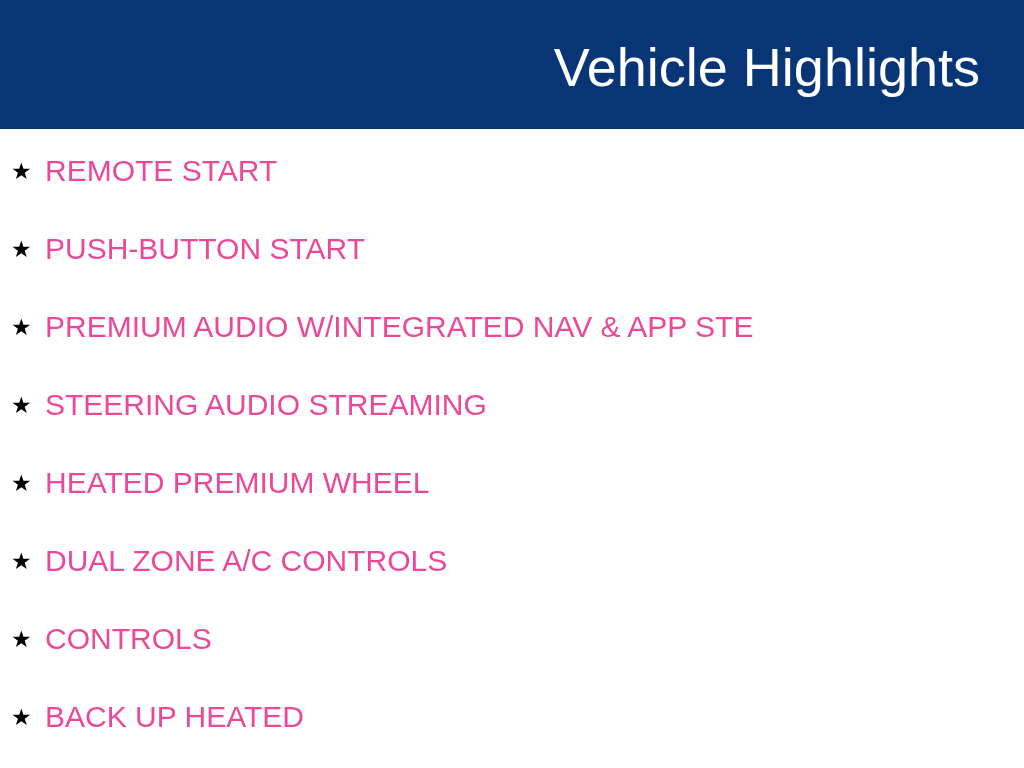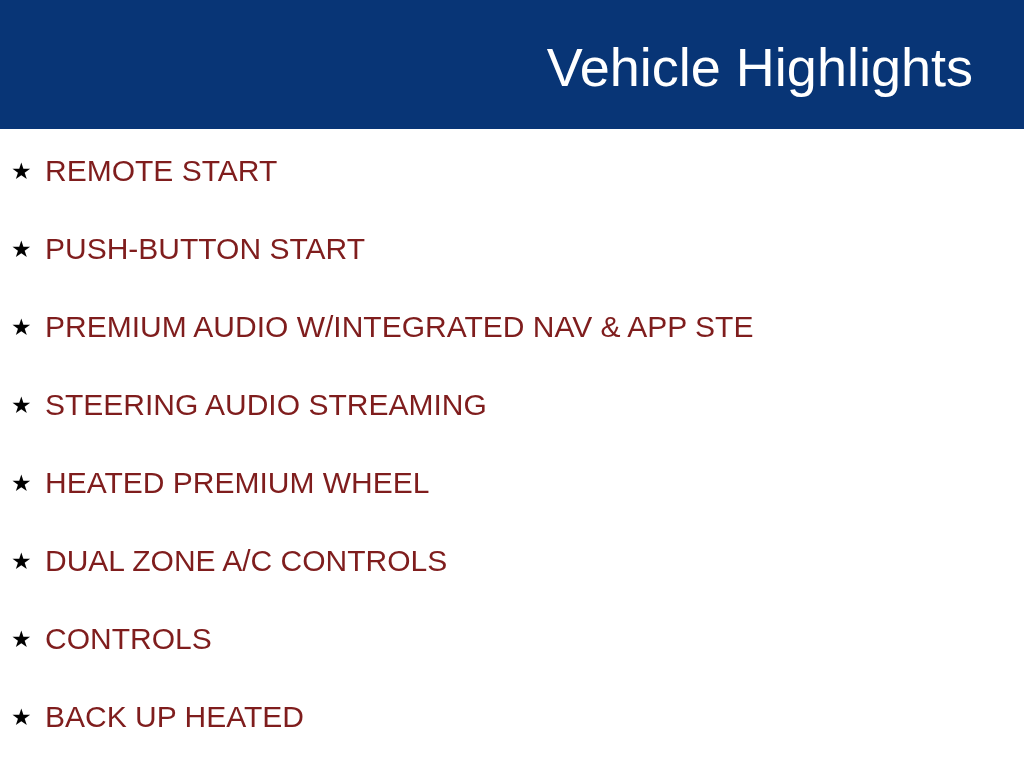--- a/index.html
+++ b/index.html
@@ -39,21 +39,21 @@
   }
 
   .header-title {
     color: #ffffff;
     font-family: "Liberation Sans", sans-serif;
     font-size: 54px;
     font-weight: 400;
     line-height: 1;
     letter-spacing: 0px;
     white-space: nowrap;
-    margin: 7px;
+    margin: 0;
     position: relative;
     top: 2px;
   }
 
   
   .highlights-list {
     position: absolute;
     left: 0;
     top: 129px;
     width: 1024px;
@@ -81,21 +81,21 @@
     color: #000000;
     font-size: 23px;
     line-height: 1;
     font-family: "DejaVu Sans", sans-serif;
     position: relative;
     top: -2px;
   }
 
   .highlight-label {
     flex: 0 1 auto;
-    color: #7f1d1d;
+    color: #ec4899;
     font-family: "Liberation Sans", sans-serif;
     font-size: 30px;
     font-weight: 400;
     line-height: 1;
     letter-spacing: 0px;
     white-space: nowrap;
   }
 </style>
 </head>
 <body>

